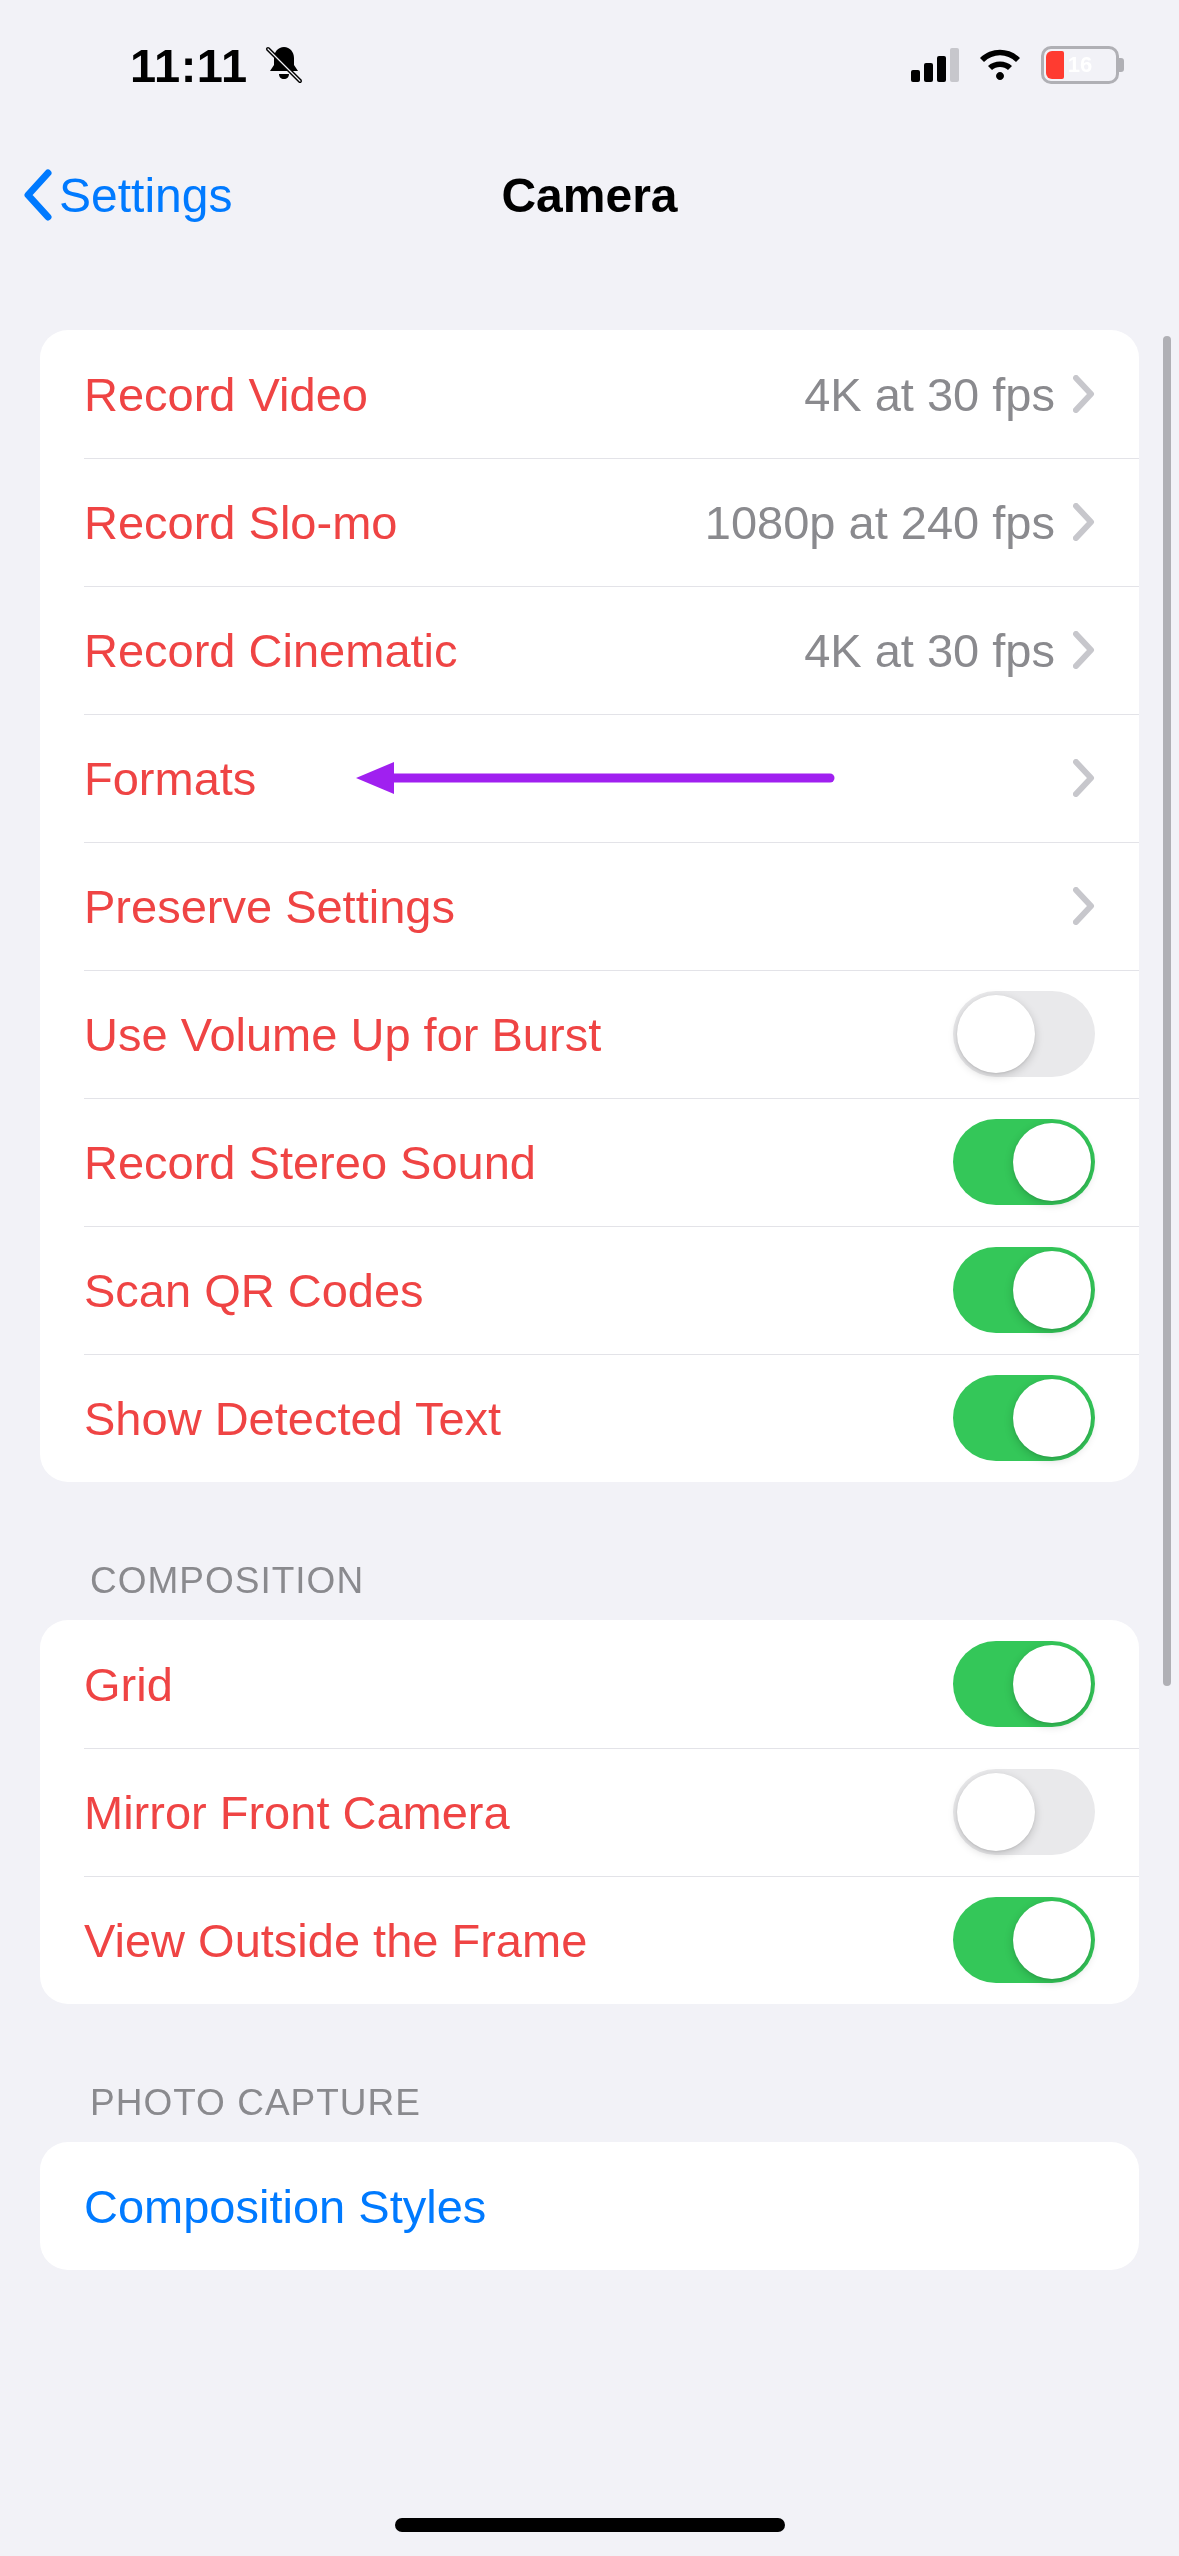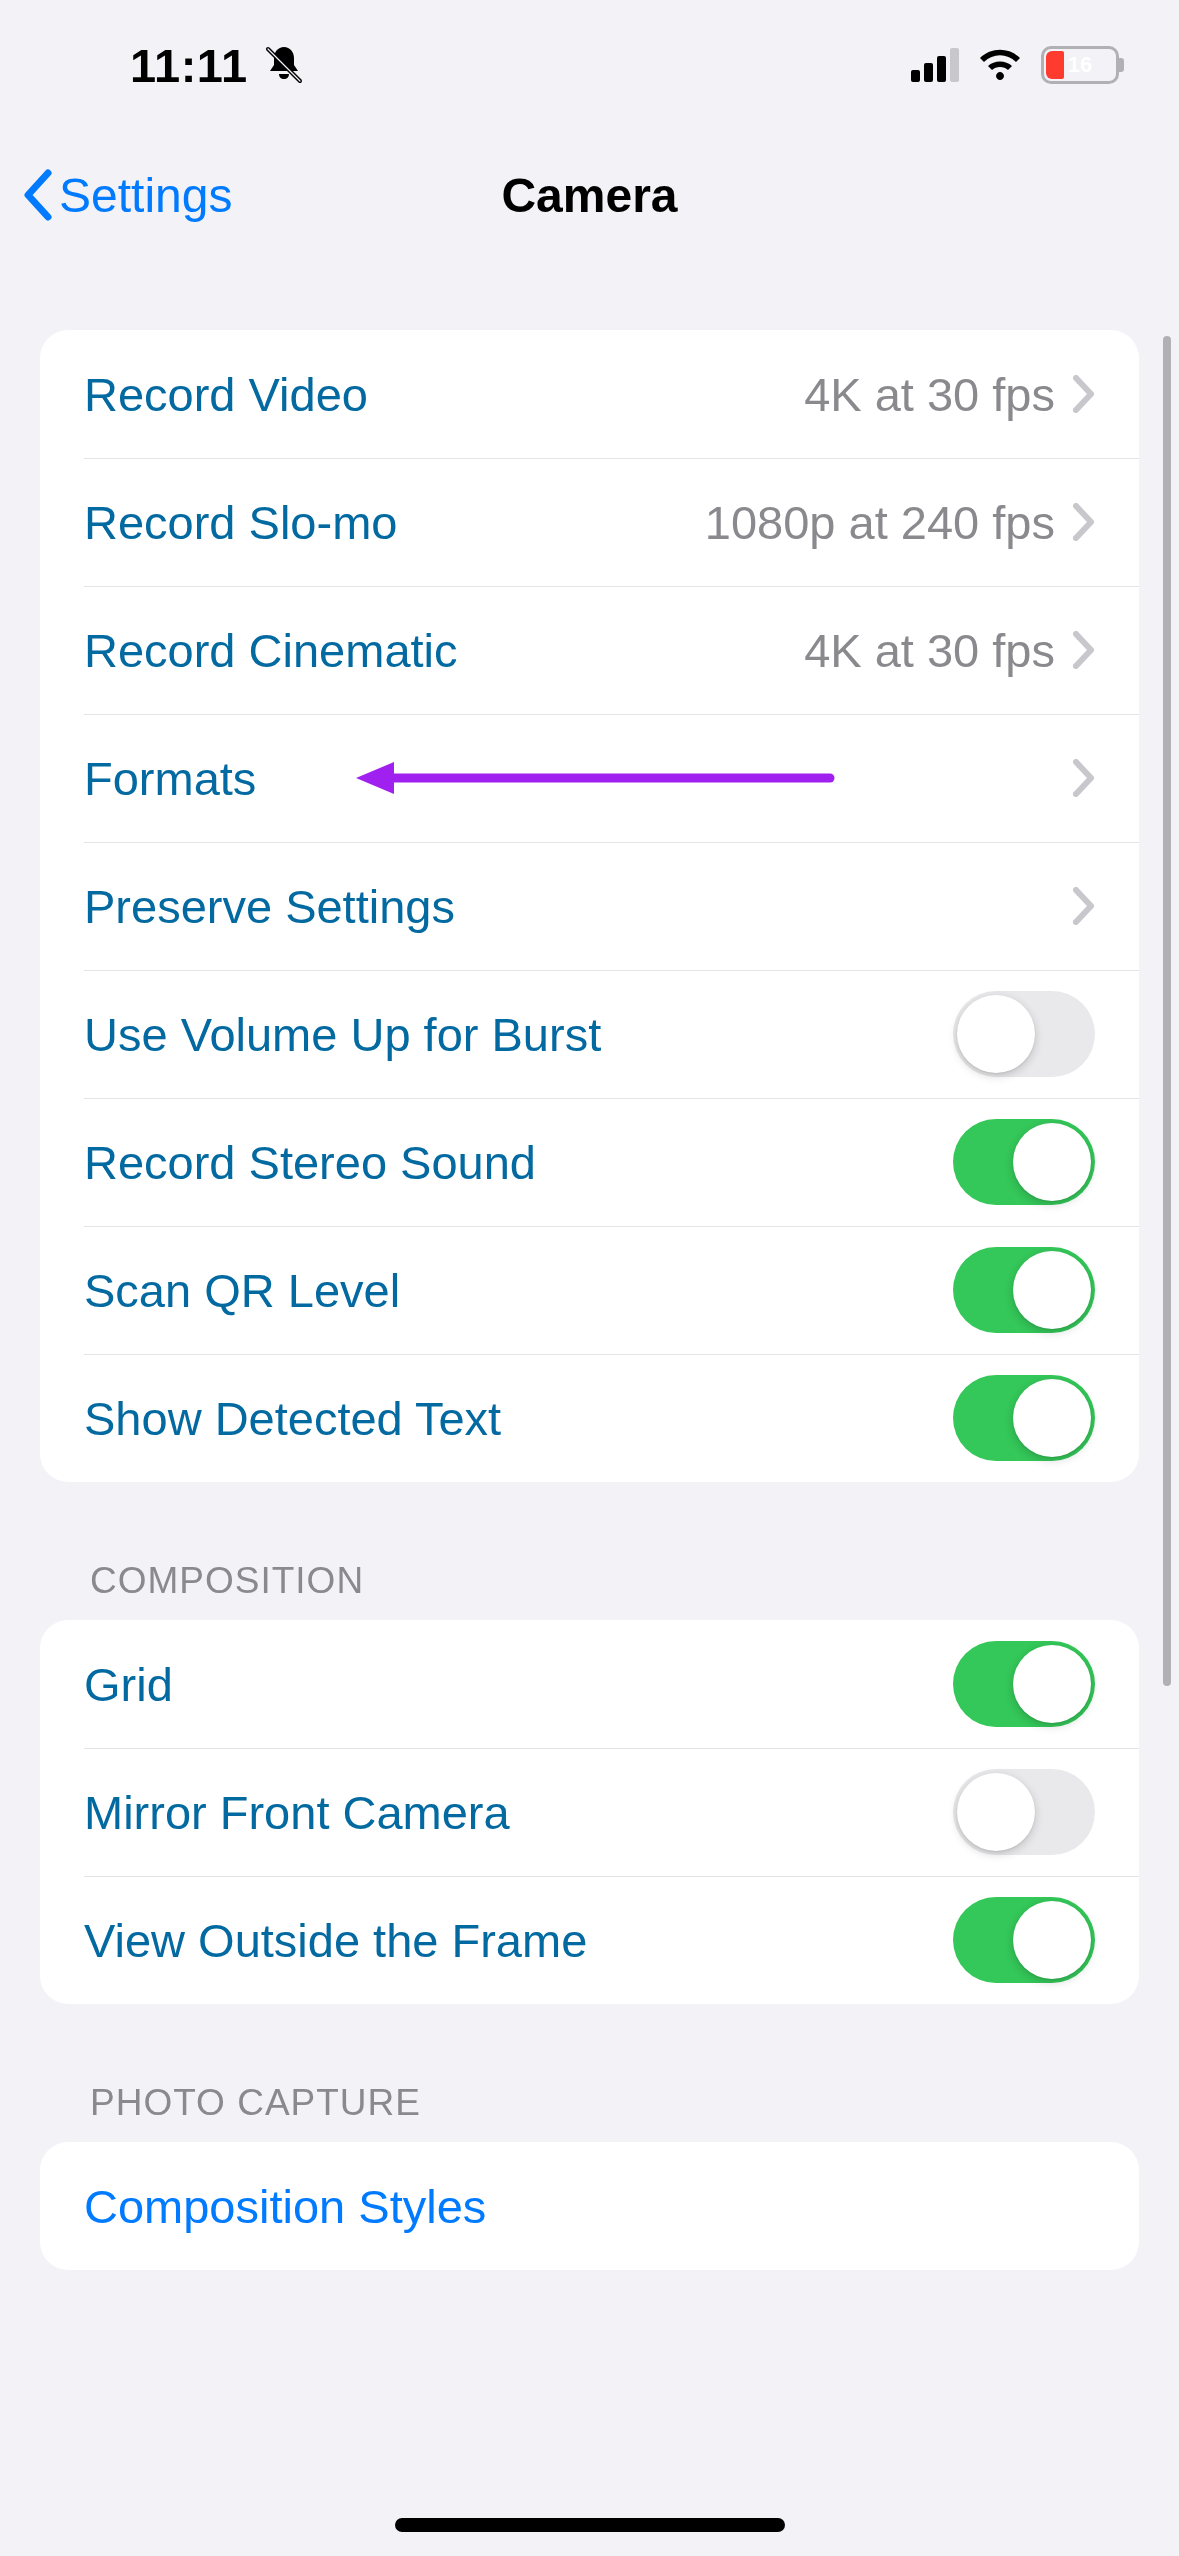--- a/index.html
+++ b/index.html
@@ -136,21 +136,21 @@
   .row + .row::before {
     content: "";
     position: absolute;
     left: 44px; right: 0; top: 0;
     height: 1px;
     background: #e3e3e8;
   }
   .row-label {
     flex: 1;
     font-size: 47px;
-    color: #0369a1;
+    color: #ef4444;
     font-weight: 400;
   }
   .row-detail {
     font-size: 47px;
     color: #8a8a8e;
     margin-right: 18px;
     font-weight: 400;
   }
   .chevron-right { width: 22px; height: 38px; flex-shrink: 0; }
   .chevron-right polyline { stroke: #c7c7cc; stroke-width: 6; fill: none; stroke-linecap: round; stroke-linejoin: round; }
@@ -305,21 +305,21 @@
     </div>
 
     <div class="row">
       <span class="row-label">Record Stereo Sound</span>
       <div class="toggle on">
           <div class="knob"></div>
         </div>
     </div>
 
     <div class="row">
-      <span class="row-label">Scan QR Level</span>
+      <span class="row-label">Scan QR Codes</span>
       <div class="toggle on">
           <div class="knob"></div>
         </div>
     </div>
 
     <div class="row">
       <span class="row-label">Show Detected Text</span>
       <div class="toggle on">
           <div class="knob"></div>
         </div>

